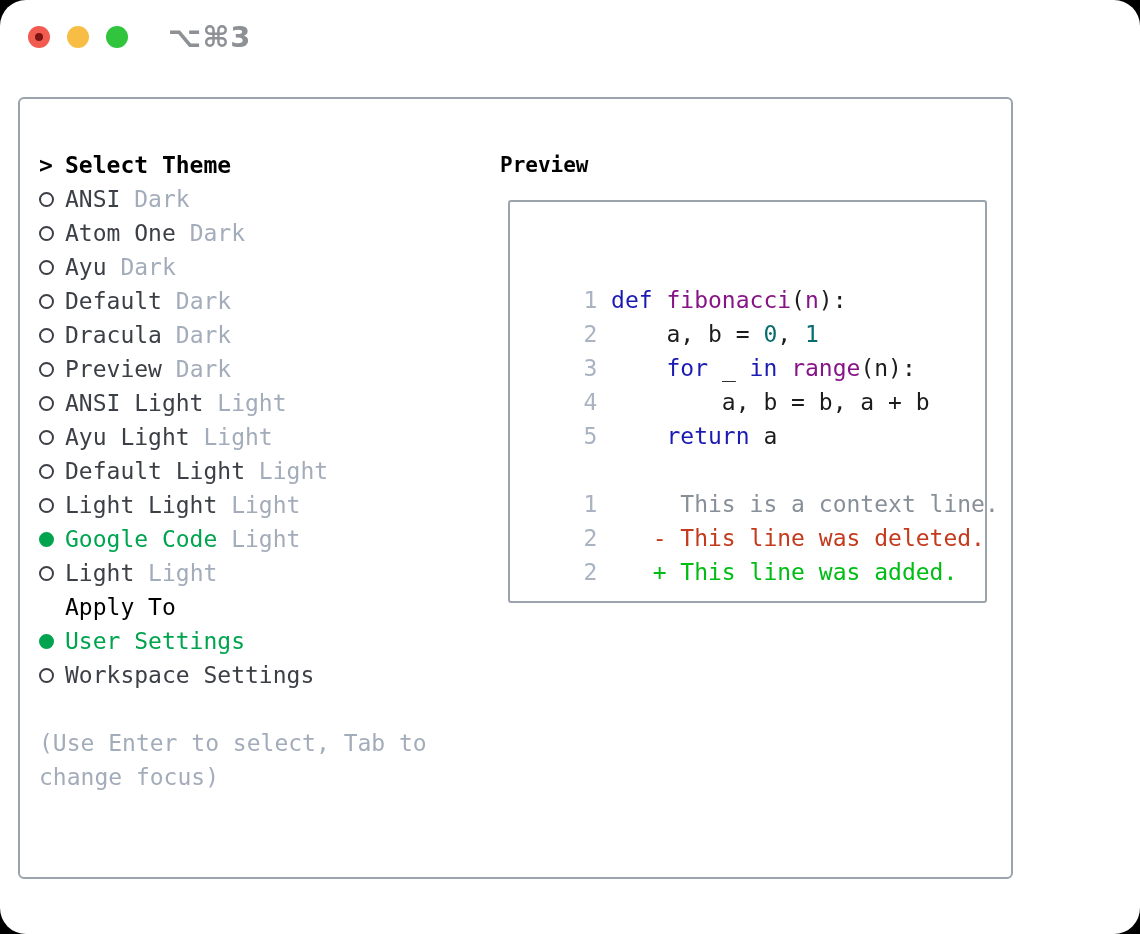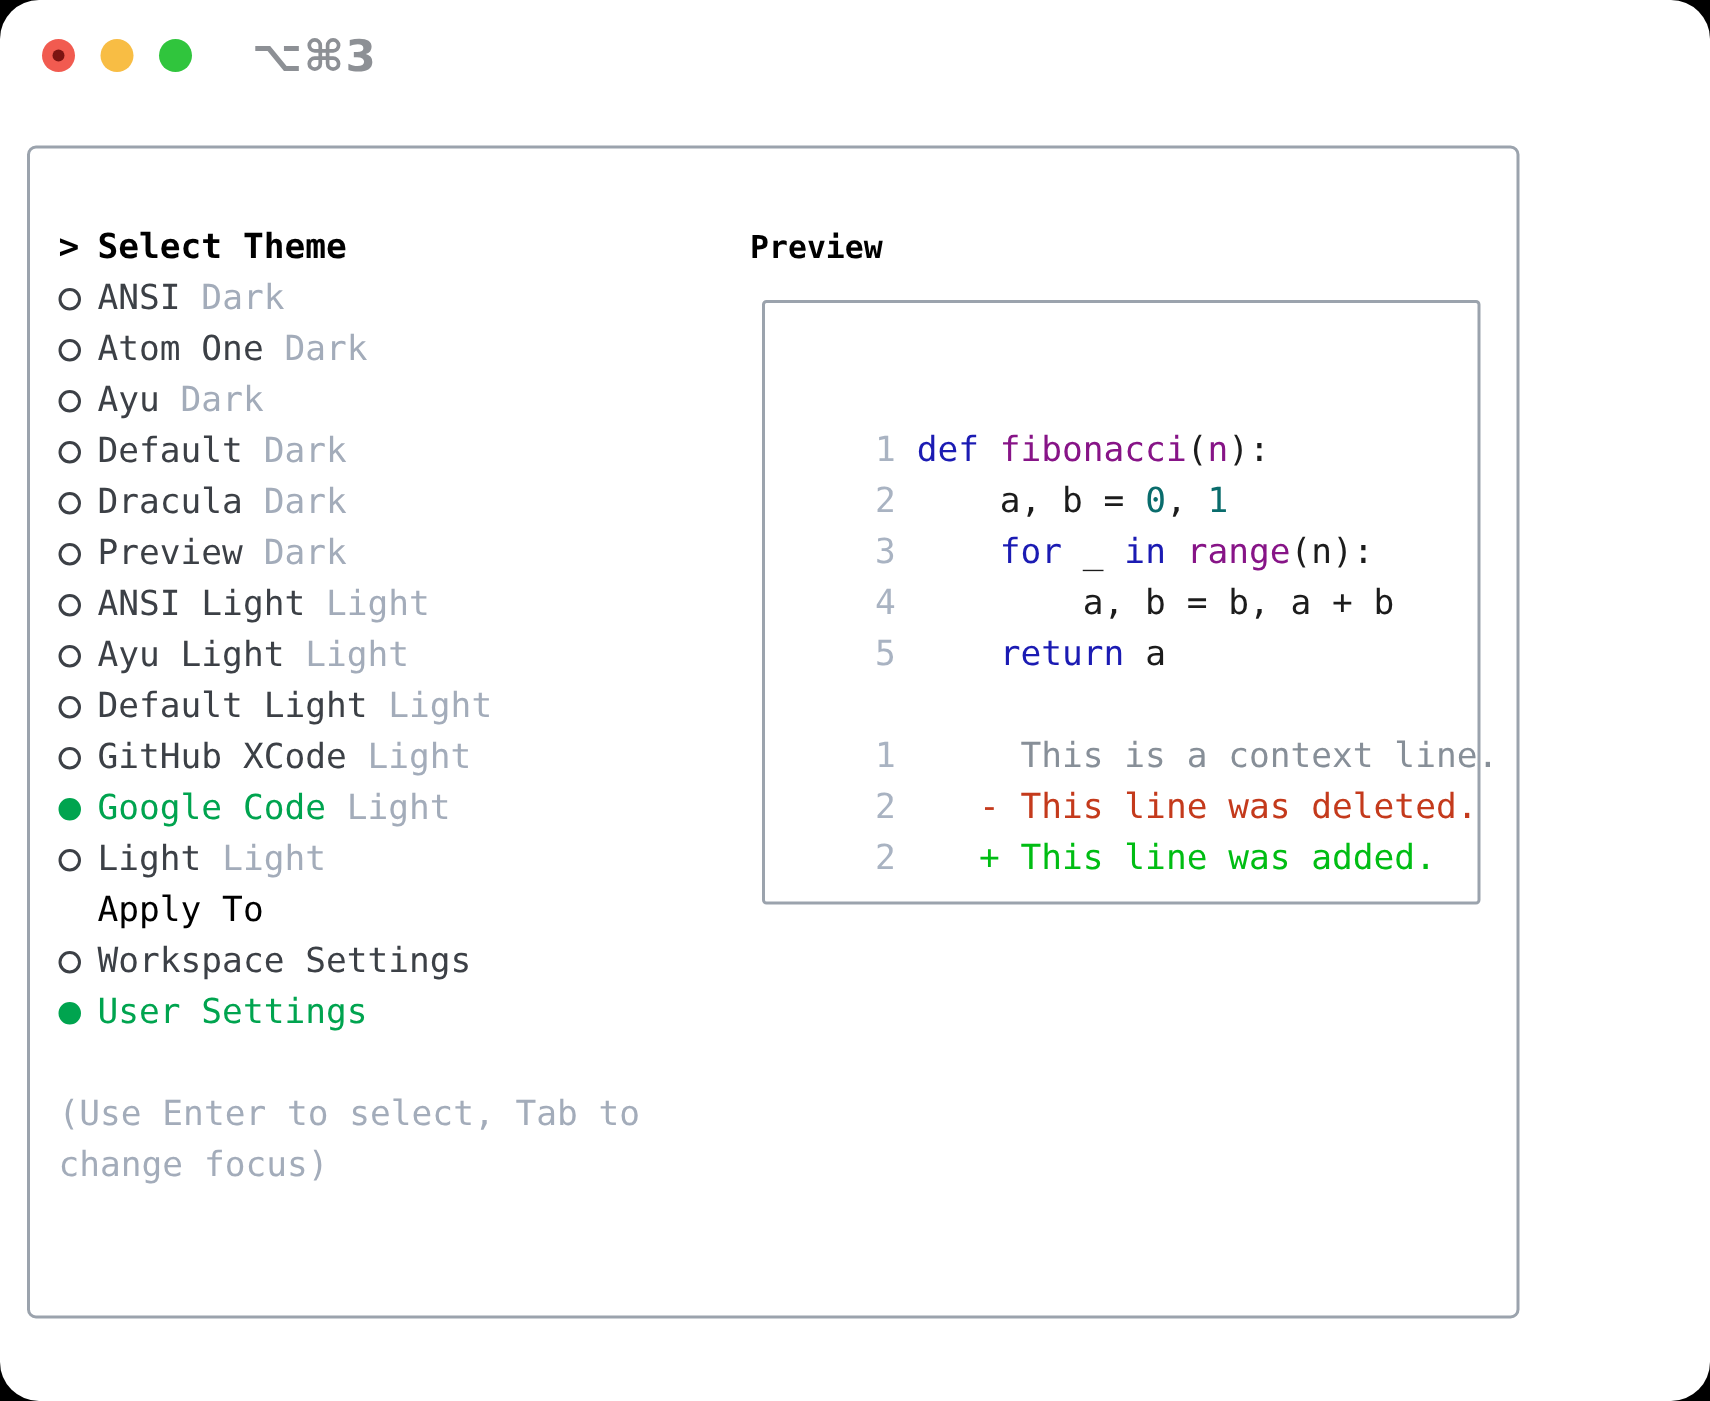--- a/index.html
+++ b/index.html
@@ -131,45 +131,45 @@
           <div class="row">
     <span class="marker"><span class="radio"></span></span>
     <span class="name">Ayu Light</span><span class="variant"> Light</span>
   </div>
           <div class="row">
     <span class="marker"><span class="radio"></span></span>
     <span class="name">Default Light</span><span class="variant"> Light</span>
   </div>
           <div class="row">
     <span class="marker"><span class="radio"></span></span>
-    <span class="name">GitHub XCode</span><span class="variant"> Light</span>
+    <span class="name">Light Light</span><span class="variant"> Light</span>
   </div>
           <div class="row selected">
     <span class="marker"><span class="radio"></span></span>
     <span class="name">Google Code</span><span class="variant"> Light</span>
   </div>
           <div class="row">
     <span class="marker"><span class="radio"></span></span>
     <span class="name">Light</span><span class="variant"> Light</span>
   </div>
         </div>
 
       <div class="apply-section">
         <div class="row">
           <span class="marker"></span>
           <span class="apply-title">Apply To</span>
         </div>
         <div>
+            <div class="row selected">
+    <span class="marker"><span class="radio"></span></span>
+    <span class="name">User Settings</span>
+  </div>
             <div class="row">
     <span class="marker"><span class="radio"></span></span>
     <span class="name">Workspace Settings</span>
-  </div>
-            <div class="row selected">
-    <span class="marker"><span class="radio"></span></span>
-    <span class="name">User Settings</span>
   </div>
           </div>
       </div>
 
       <div class="help">
         <div>(Use Enter to select, Tab to</div>
         <div>change focus)</div>
       </div>
 
     </div>

